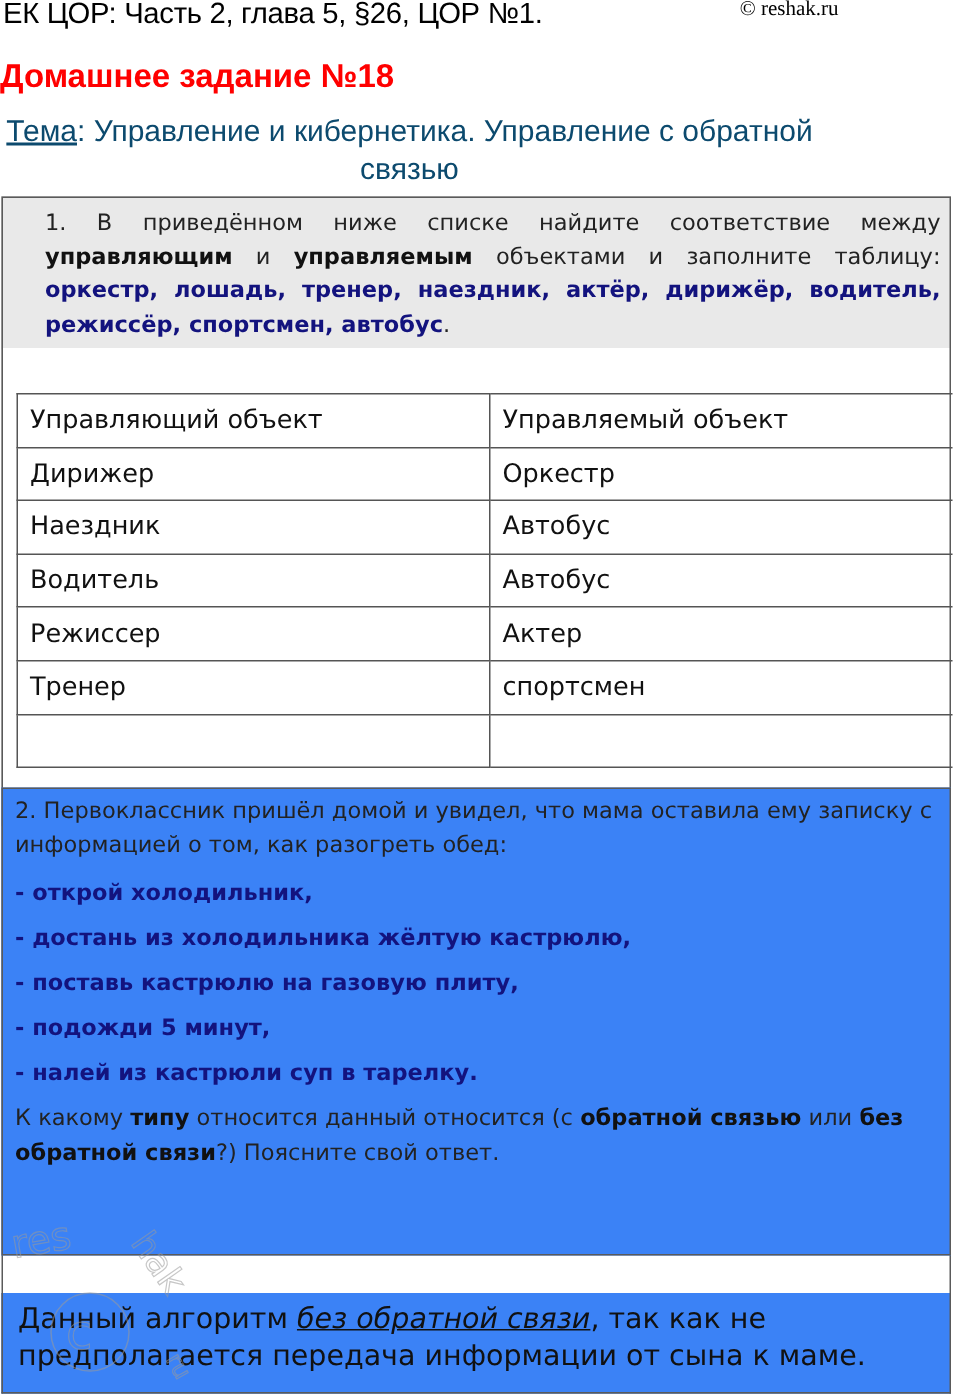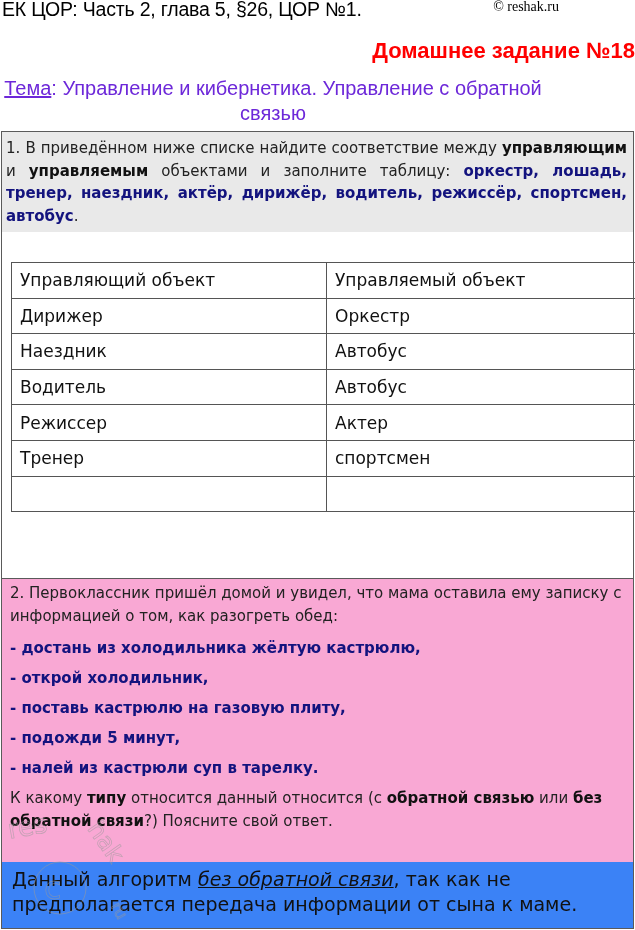--- a/index.html
+++ b/index.html
@@ -3,38 +3,38 @@
 <meta charset="utf-8">
 <style>
   * { box-sizing: border-box; margin: 0; padding: 0; }
   html, body { width: 635px; height: 930px; background: #ffffff; overflow: hidden; }
   body { position: relative; font-family: "DejaVu Sans", sans-serif; color: #000; }
 
   .topline { position: absolute; left: 0; top: 0; width: 562px; height: 24px; }
   .topline .left { position: absolute; left: 2px; top: -2px; font-family: "Liberation Sans", sans-serif; font-size: 19.5px; color: #000; letter-spacing: -0.2px; }
   .topline .right { position: absolute; right: 3px; top: -1px; font-family: "Liberation Serif", serif; font-size: 14px; color: #000; }
 
-  .title { position: absolute; left: 0; top: 38px; width: 635px; text-align: right; font-family: "Liberation Sans", sans-serif; font-weight: bold; font-size: 22px; color: #ff0000; }
+  .title { position: absolute; left: 0; top: 38px; width: 635px; text-align: left; font-family: "Liberation Sans", sans-serif; font-weight: bold; font-size: 22px; color: #ff0000; }
 
-  .topic { position: absolute; left: 0; top: 76px; width: 546px; text-align: center; font-family: "Liberation Sans", sans-serif; font-size: 20px; line-height: 25px; color: #6d28d9; }
+  .topic { position: absolute; left: 0; top: 76px; width: 546px; text-align: center; font-family: "Liberation Sans", sans-serif; font-size: 20px; line-height: 25px; color: #0c4a6e; }
   .topic .label { text-decoration: underline; }
 
   .frame { position: absolute; left: 1px; top: 131px; width: 633px; height: 798px; border: 1.5px solid #5a5a5a; }
 
-  .q1 { position: absolute; left: 1px; top: 131px; width: 633px; height: 102px; background: #e9e9e9; border: 1.5px solid #5a5a5a; padding: 5px 6px 0 4px; font-size: 15px; line-height: 22.5px; text-align: justify; color: #222; }
+  .q1 { position: absolute; left: 1px; top: 131px; width: 633px; height: 102px; background: #e9e9e9; border: 1.5px solid #5a5a5a; padding: 5px 6px 0 28px; font-size: 15px; line-height: 22.5px; text-align: justify; color: #222; }
   .q1 b { color: #111; }
   .q1 .list { font-weight: bold; color: #13137e; }
 
   .table-area { position: absolute; left: 1px; top: 232px; width: 633px; height: 319px; background: #ffffff; border-left: 1.5px solid #5a5a5a; border-right: 1.5px solid #5a5a5a; }
 
   table.match { position: absolute; left: 9px; top: 30px; width: 631px; border-collapse: collapse; }
   table.match td { border: 1.5px solid #555; height: 35.6px; padding: 0 8px; font-size: 17px; vertical-align: middle; color: #111; width: 50%; }
   table.match td.c1 { width: 308px; }
 
-  .q2 { position: absolute; left: 1px; top: 578px; width: 633px; height: 312px; background: #f9a8d4; border: 1.5px solid #5a5a5a; padding: 3px 8px 0 8px; font-size: 15px; color: #222; }
+  .q2 { position: absolute; left: 1px; top: 525px; width: 633px; height: 312px; background: #3b82f6; border: 1.5px solid #5a5a5a; padding: 3px 8px 0 8px; font-size: 15px; color: #222; }
   .q2 .intro { line-height: 23px; }
   .q2 .step { font-weight: bold; color: #13137e; line-height: 30px; }
   .q2 .steps { margin-top: 5px; }
   .q2 .question { margin-top: 4px; line-height: 23px; }
   .q2 .question b { color: #111; }
 
   .answer { position: absolute; left: 1px; top: 862px; width: 633px; height: 67px; background: #3b82f6; border: 1.5px solid #5a5a5a; border-top: none; padding: 5px 8px 0 10px; font-size: 19px; line-height: 25px; color: #111; }
   .answer .em { font-style: italic; text-decoration: underline; }
 
   .watermark { position: absolute; left: 2px; top: 803px; width: 140px; height: 125px; pointer-events: none; opacity: 0.55; }
@@ -90,22 +90,22 @@
         <td class="c1"></td>
         <td></td>
       </tr>
     </tbody>
   </table>
 </div>
 
 <div class="q2">
   <div class="intro">2. Первоклассник пришёл домой и увидел, что мама оставила ему записку с информацией о том, как разогреть обед:</div>
   <div class="steps">
+    <div class="step">- открой холодильник,</div>
     <div class="step">- достань из холодильника жёлтую кастрюлю,</div>
-    <div class="step">- открой холодильник,</div>
     <div class="step">- поставь кастрюлю на газовую плиту,</div>
     <div class="step">- подожди 5 минут,</div>
     <div class="step">- налей из кастрюли суп в тарелку.</div>
   </div>
   <div class="question">
     <span>К какому </span><b>типу</b><span> относится данный относится (с </span><b>обратной связью</b><span> или </span><b>без обратной связи</b><span>?) Поясните свой ответ.</span>
   </div>
 </div>
 
 <div class="answer">

